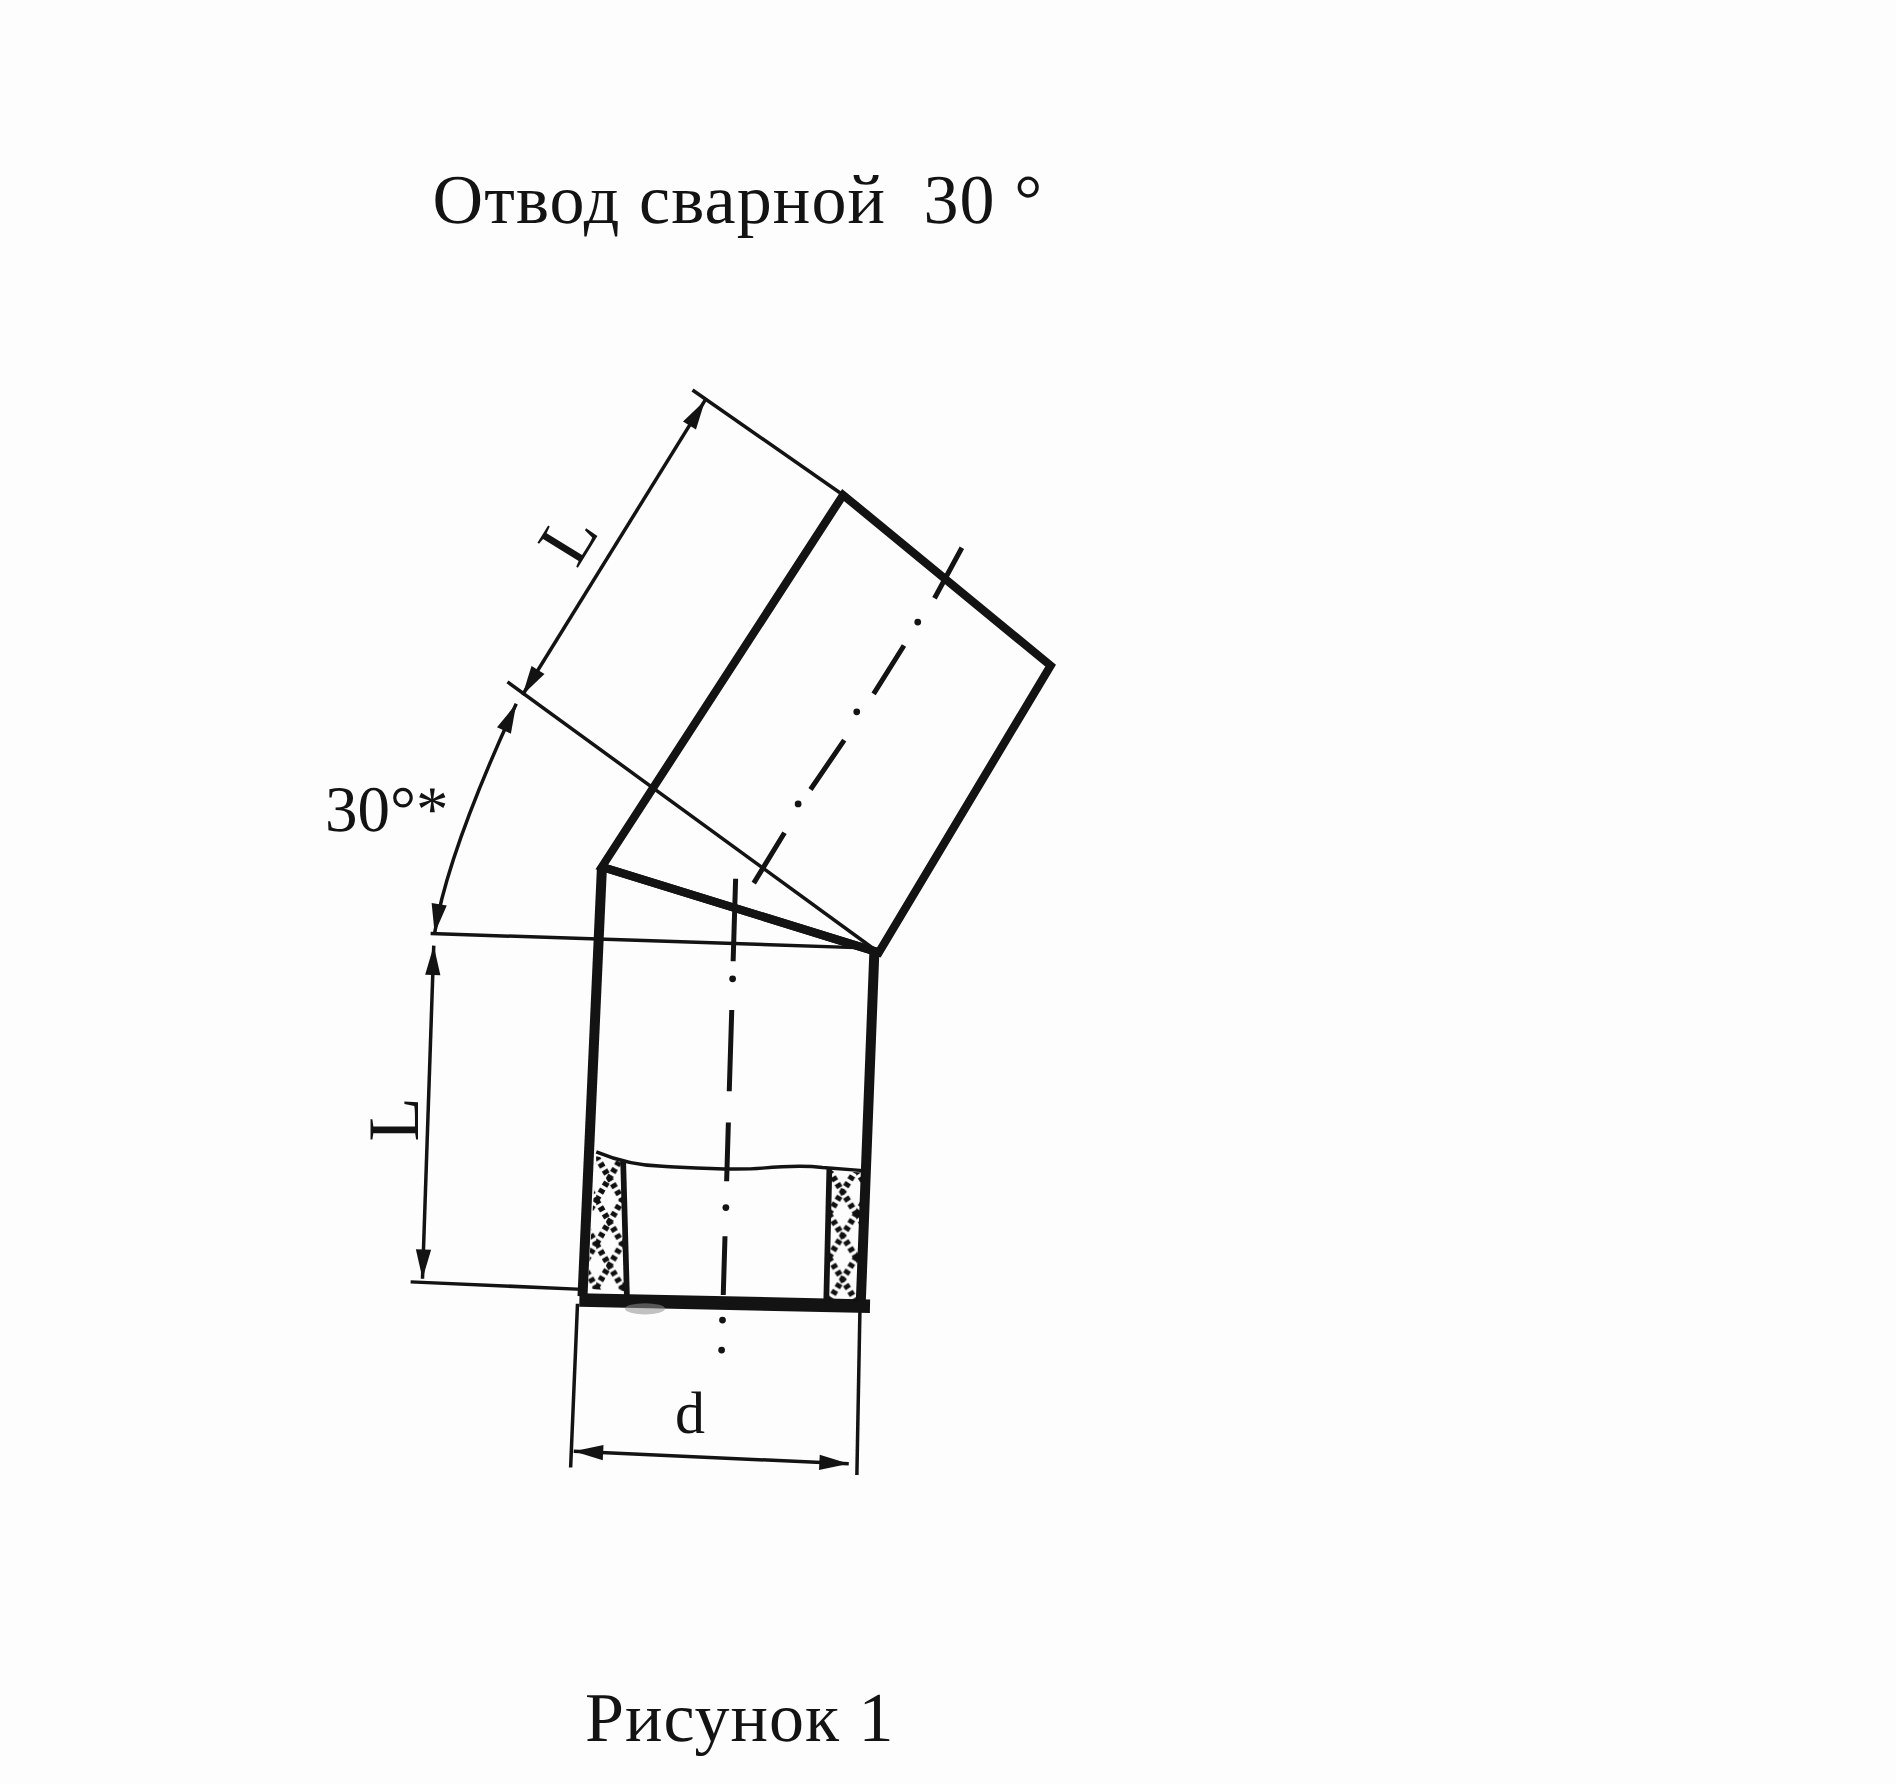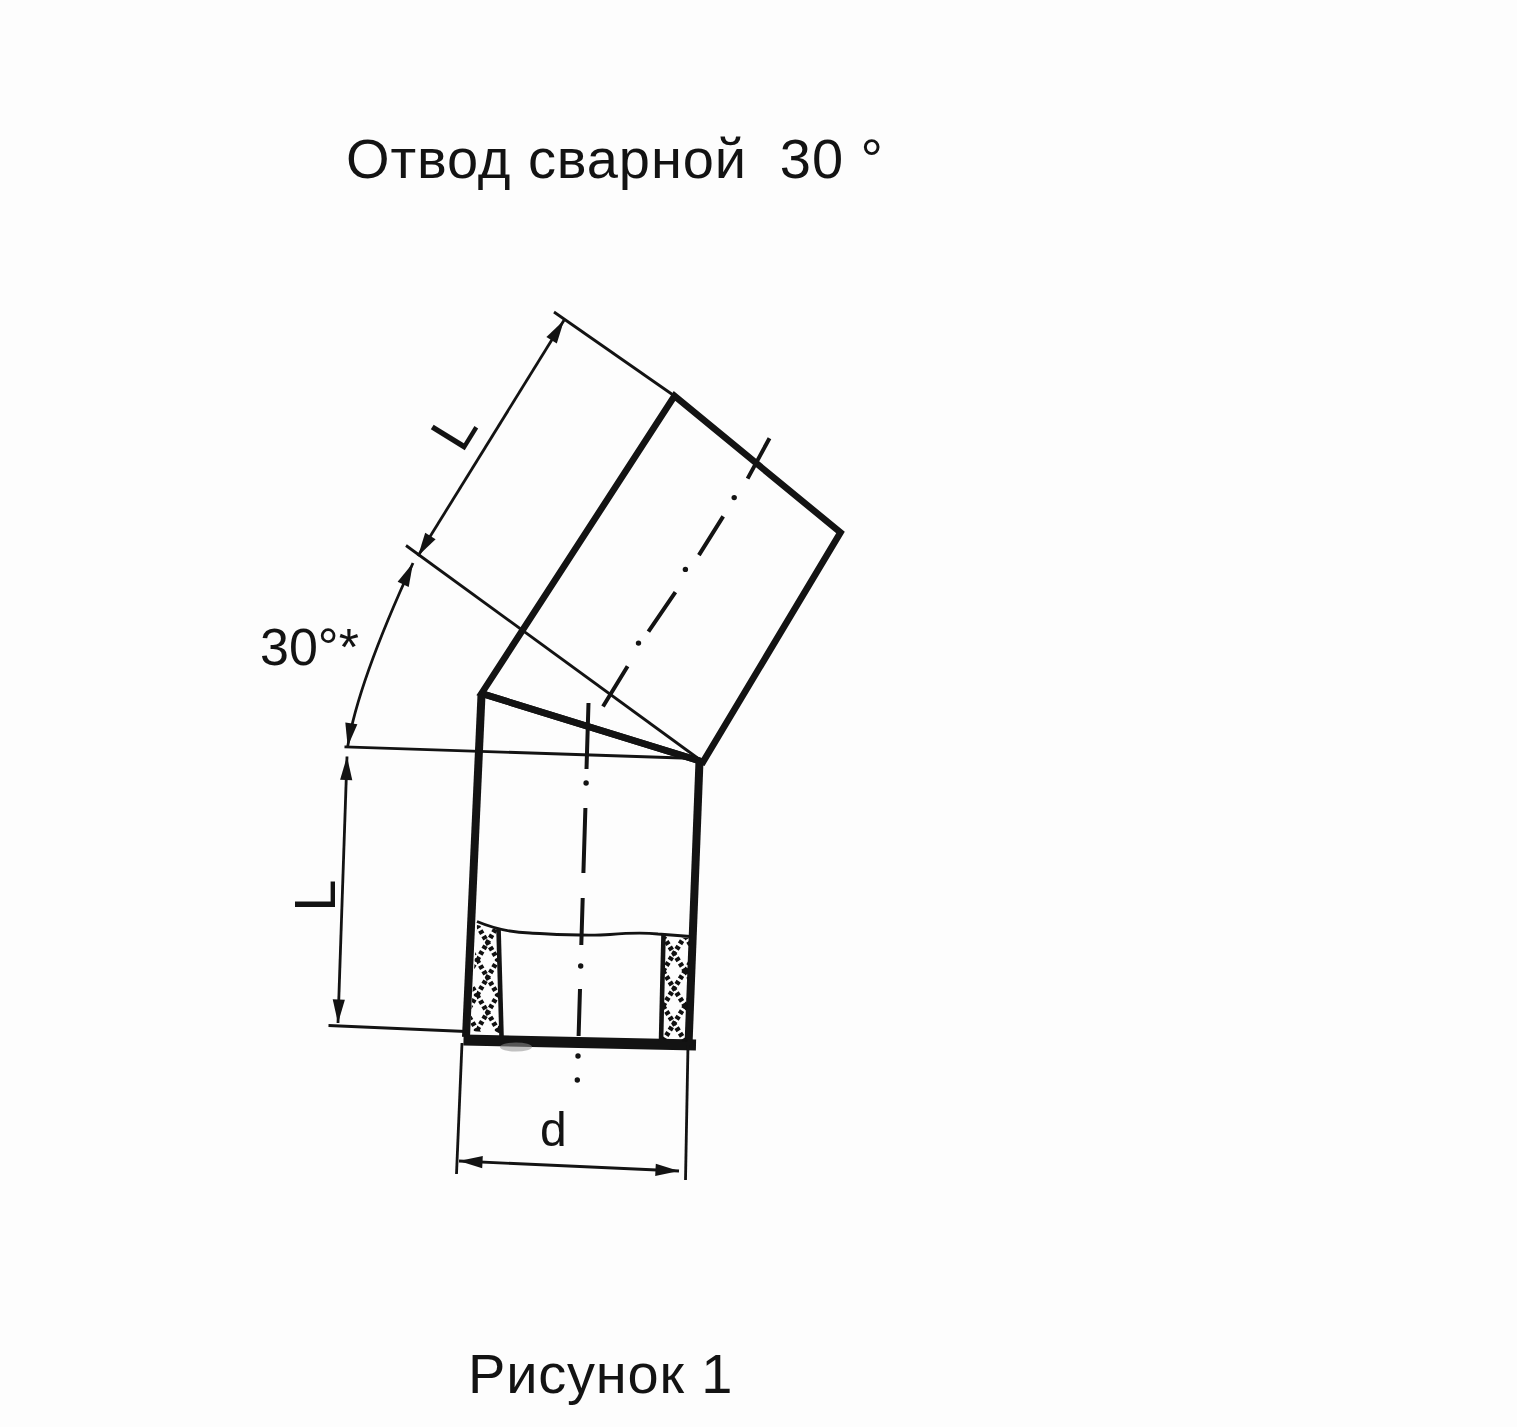--- a/index.html
+++ b/index.html
@@ -1,17 +1,17 @@
 <!DOCTYPE html>
 <html><head>
 <meta charset="utf-8">
 <style>
 html,body{margin:0;padding:0;background:#fdfdfd;}
 #page{position:relative;width:1517px;height:1427px;background:#fdfdfd;overflow:hidden;
-font-family:Liberation Sans, sans-serif;}
+font-family:Liberation Serif, serif;}
 svg{position:absolute;left:0;top:0;}
 </style>
 </head>
 <body>
 <div id="page">
 <svg width="1517" height="1427" viewBox="0 0 1517 1427">
 <defs>
 <pattern id="hx" patternUnits="userSpaceOnUse" x="477" y="925" width="21" height="35">
 <path d="M0,0 L21,35 M0,35 L21,0" stroke="#101010" stroke-width="5" stroke-dasharray="3.8 2.6" fill="none"></path>
 </pattern>

